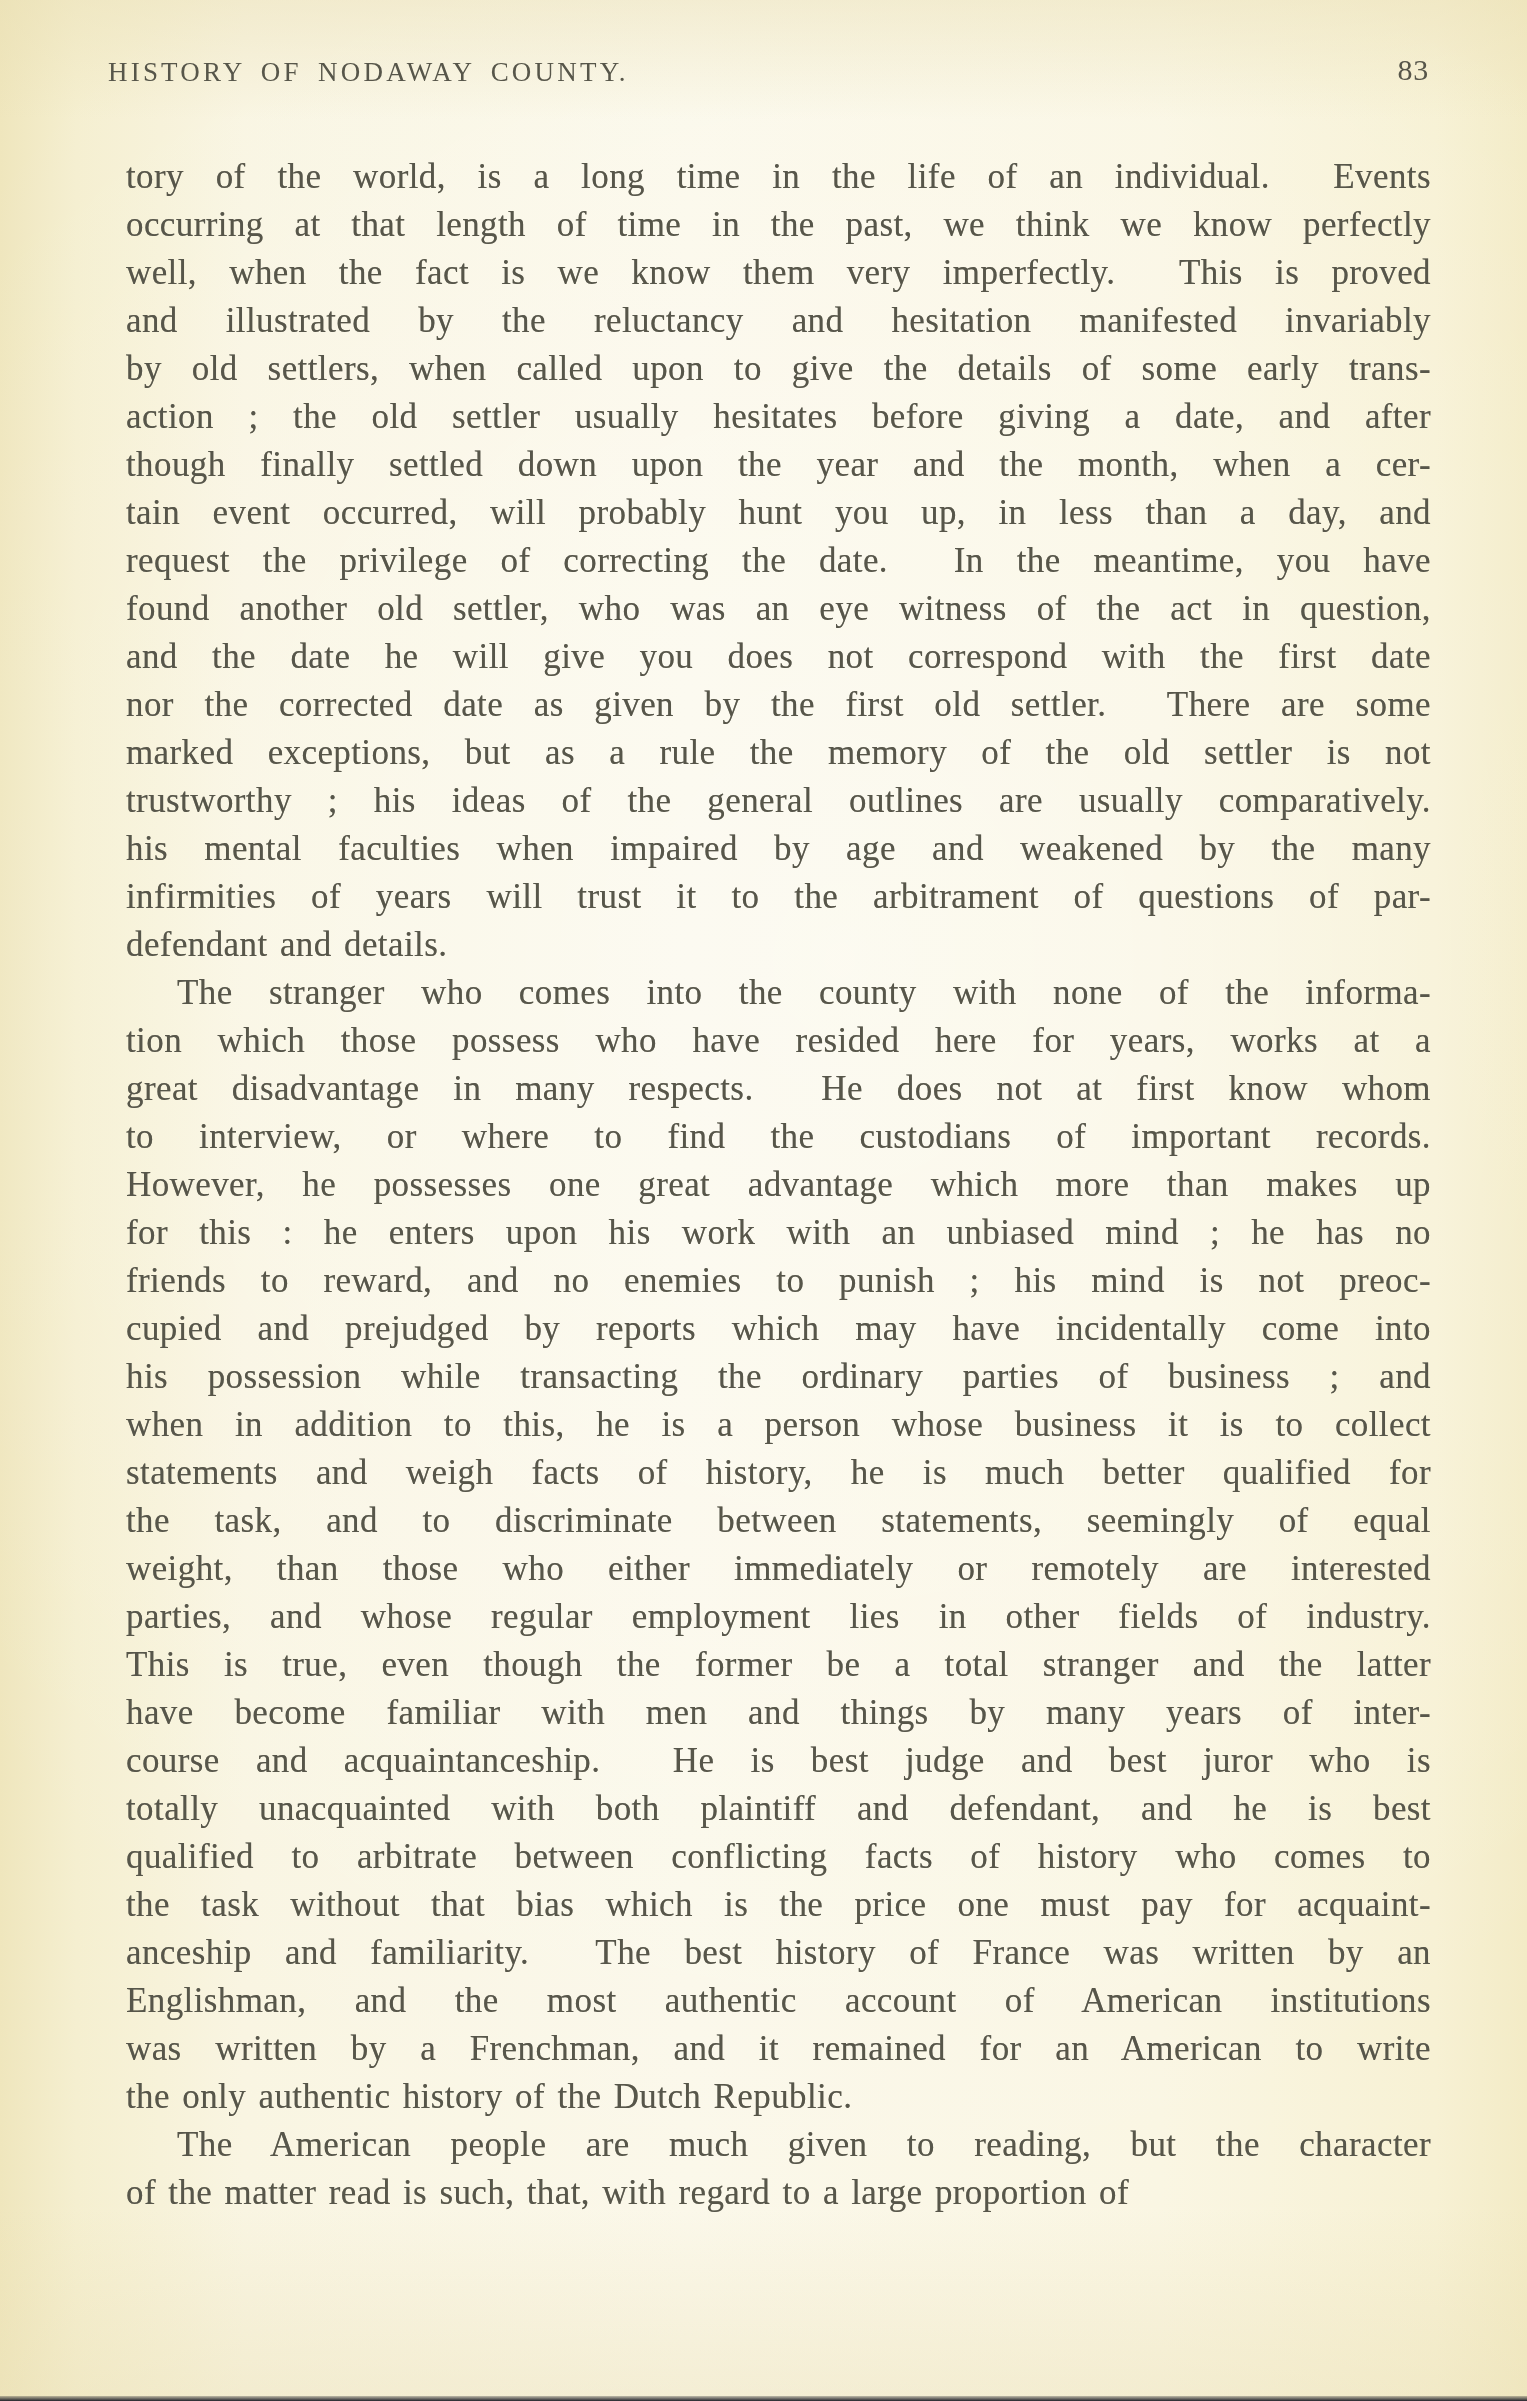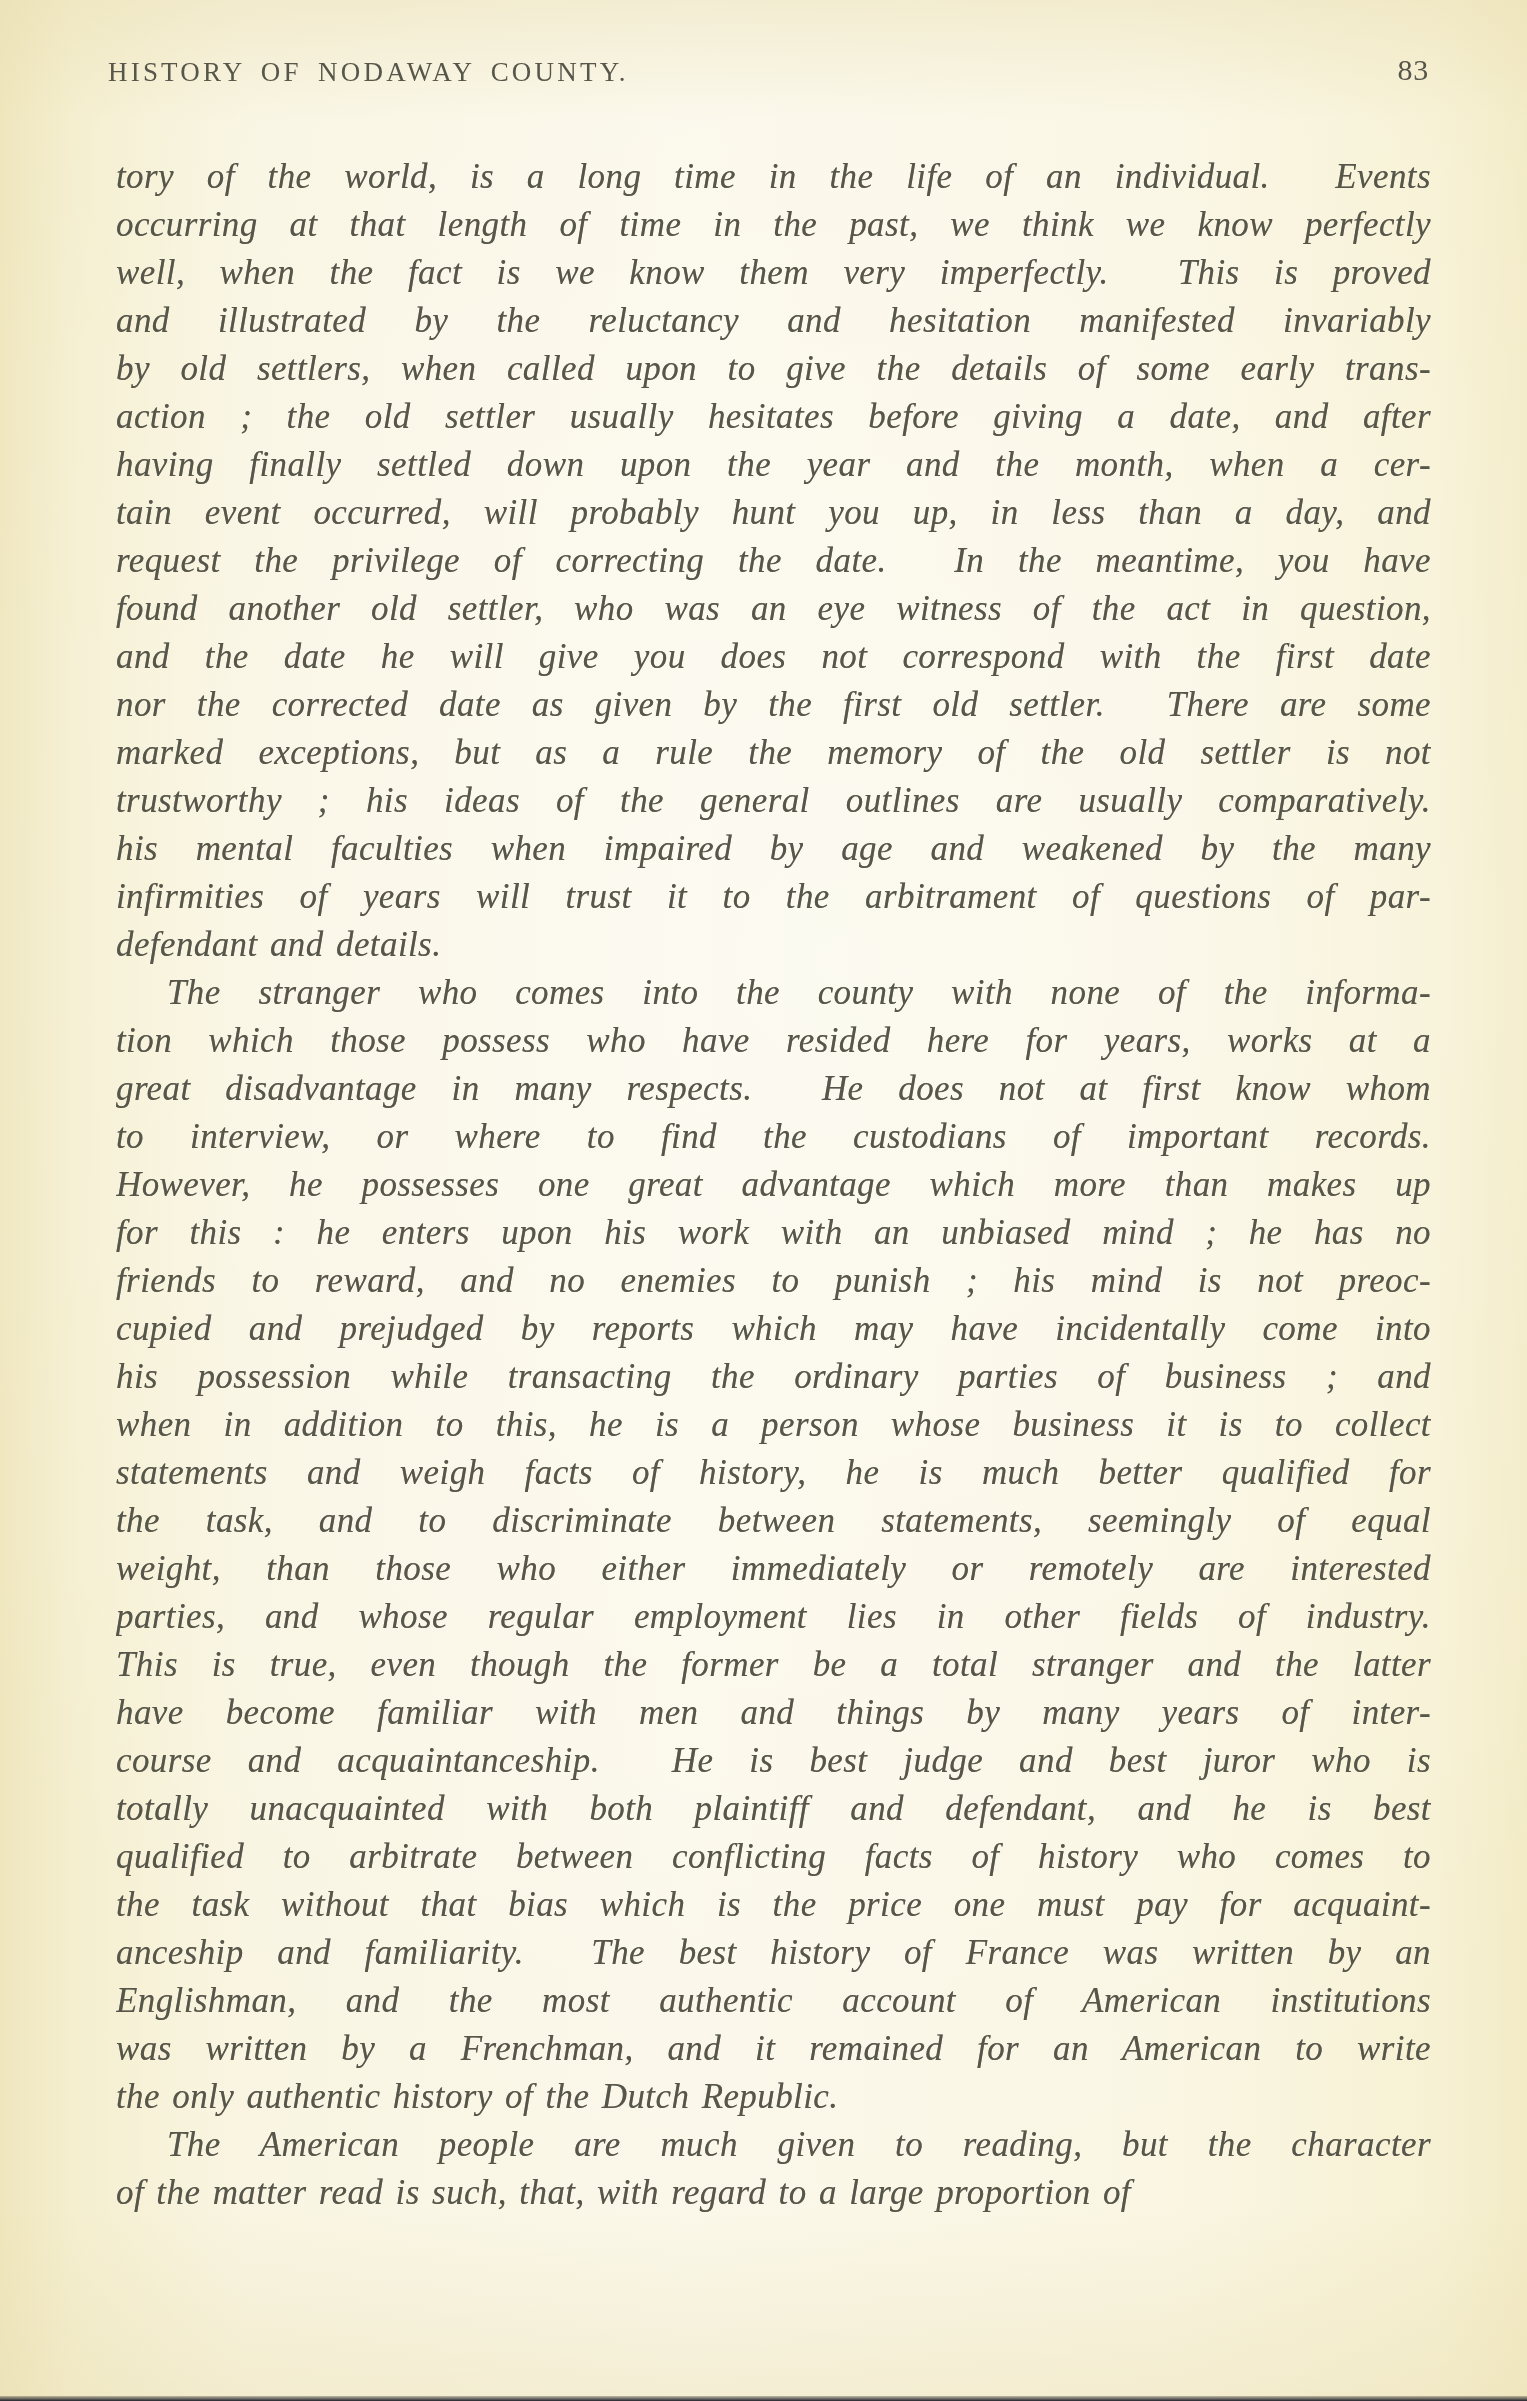--- a/index.html
+++ b/index.html
@@ -28,21 +28,21 @@
     font-size:27px; letter-spacing:3.2px; word-spacing:6.4px;
     color:var(--ink);
   }
   .page-number{
     position:absolute; right:1.8px; top:-3.7px;
     font-size:30px; letter-spacing:0.9px;
     color:var(--ink);
     margin-left:16px;
   }
   .page-body{
-    position:absolute; top:153px; left:116px; right:96px;font-style:italic;
+    position:absolute; top:153px; left:126px; right:96px;
   }
   .text-line{
     height:48px; line-height:48px;
     font-size:35px;
     letter-spacing:0.4px; word-spacing:3.2px;
     white-space:normal;
     text-align:justify; text-align-last:justify;
     color:var(--ink);
     text-shadow:0 0 0.6px rgba(87,86,74,.55);
     overflow:hidden;
@@ -62,21 +62,21 @@
   <span class="page-number">83</span>
 </header>
 
 <main class="page-body">
     <div class="text-line">tory of the world, is a long time in the life of an individual.&nbsp; Events</div>
     <div class="text-line">occurring at that length of time in the past, we think we know perfectly</div>
     <div class="text-line">well, when the fact is we know them very imperfectly.&nbsp; This is proved</div>
     <div class="text-line">and illustrated by the reluctancy and hesitation manifested invariably</div>
     <div class="text-line">by old settlers, when called upon to give the details of some early trans-</div>
     <div class="text-line">action ; the old settler usually hesitates before giving a date, and after</div>
-    <div class="text-line">having finally settled down upon the year and the month, when a cer-</div>
+    <div class="text-line">though finally settled down upon the year and the month, when a cer-</div>
     <div class="text-line">tain event occurred, will probably hunt you up, in less than a day, and</div>
     <div class="text-line">request the privilege of correcting the date.&nbsp; In the meantime, you have</div>
     <div class="text-line">found another old settler, who was an eye witness of the act in question,</div>
     <div class="text-line">and the date he will give you does not correspond with the first date</div>
     <div class="text-line">nor the corrected date as given by the first old settler.&nbsp; There are some</div>
     <div class="text-line">marked exceptions, but as a rule the memory of the old settler is not</div>
     <div class="text-line">trustworthy ; his ideas of the general outlines are usually comparatively.</div>
     <div class="text-line">his mental faculties when impaired by age and weakened by the many</div>
     <div class="text-line">infirmities of years will trust it to the arbitrament of questions of par-</div>
     <div class="text-line flush">defendant and details.</div>

